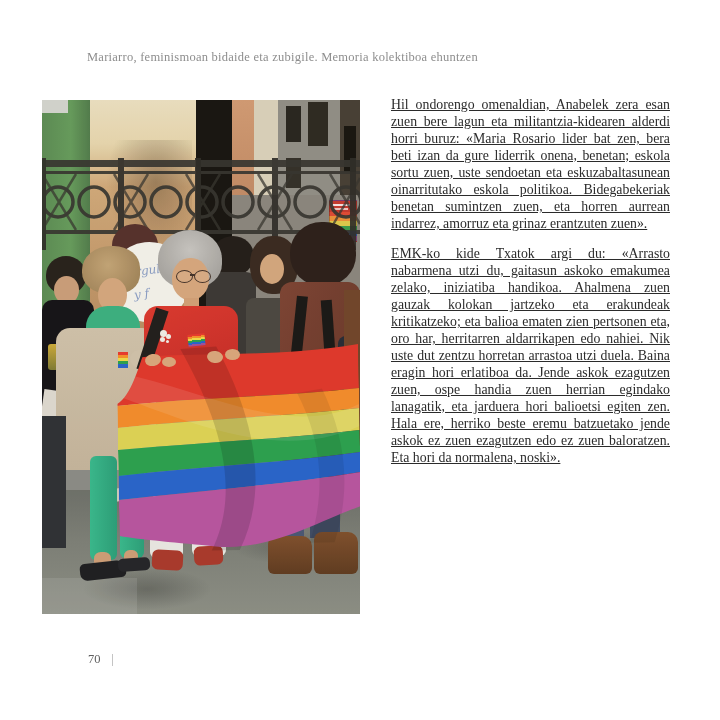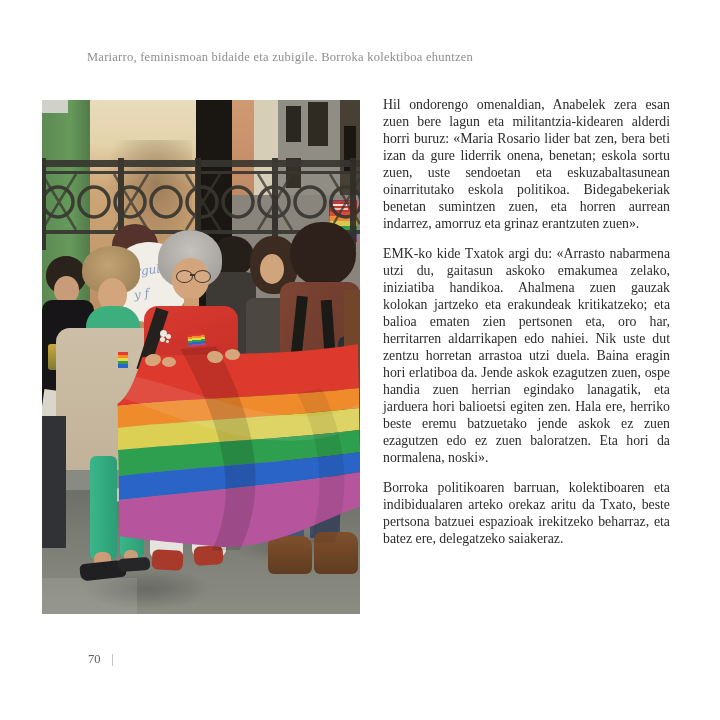--- a/index.html
+++ b/index.html
@@ -5,39 +5,39 @@
   html,body{margin:0;padding:0;background:#ffffff;}
   .page{position:relative;width:720px;height:720px;background:#ffffff;overflow:hidden;
         font-family:"Liberation Serif",serif;}
   .abs{position:absolute;}
 
   .running-header{position:absolute;left:87px;top:50px;width:560px;
     font-size:12.5px;letter-spacing:.25px;color:#8d8d8d;}
 
   .text-col{position:absolute;left:383px;top:96px;width:287px;
     font-size:13.8px;line-height:17px;color:#2b2b2b;text-align:justify;}
-  .text-col p{margin:0 0 13px 0;}
+  .text-col p{margin:0 0 13px 8px;text-decoration:underline;}
   .text-col p:last-child{margin-top:8px;}
 
   .footer{position:absolute;left:88px;top:652px;display:flex;align-items:center;gap:11px;}
   .pagenum{font-size:12.5px;color:#5f5f5f;}
   .pagesep{width:1px;height:12px;background:#c4c4c4;}
 
   
   .photo{position:absolute;left:42px;top:100px;width:318px;height:514px;overflow:hidden;background:#8a8a84;}
   .scene{position:absolute;inset:0;filter:blur(.4px) saturate(1.05) contrast(.97);}
   .signtext{font-style:italic;color:#8a9cc0;font-size:12px;line-height:13px;
     font-family:"DejaVu Serif",serif;transform:rotate(-7deg);white-space:nowrap;}
 </style>
 </head>
 <body>
 
 <div class="page">
 
-  <div class="running-header">Mariarro, feminismoan bidaide eta zubigile. Borroka kolektiboa ehuntzen</div>
+  <div class="running-header">Mariarro, feminismoan bidaide eta zubigile. Memoria kolektiboa ehuntzen</div>
 
   <div class="photo">
     <div class="scene">
 
       <div class="abs" style="left:0;top:0;width:48px;height:345px;background:linear-gradient(90deg,#5d8a54,#679a5c 60%,#527a4b);"></div>
       <div class="abs" style="left:0;top:0;width:26px;height:13px;background:#d2d3cd;"></div>
       <div class="abs" style="left:48px;top:0;width:106px;height:310px;background:linear-gradient(180deg,#ebdfc0 0%,#e6d6ae 14%,#cfa87a 28%,#bd9468 62%,#a8815a 100%);"></div>
       <div class="abs" style="left:60px;top:40px;width:90px;height:120px;background:radial-gradient(ellipse at 60% 35%,rgba(92,70,48,.45),transparent 65%);"></div>
       <div class="abs" style="left:154px;top:0;width:36px;height:300px;background:#17140f;"></div>
       <div class="abs" style="left:190px;top:0;width:22px;height:95px;background:linear-gradient(#cf9a74,#c08b66);"></div>
@@ -180,21 +180,20 @@
       <div class="abs" style="left:120px;top:257px;width:14px;height:10px;border-radius:50%;background:#d8a77c;"></div>
       <div class="abs" style="left:165px;top:251px;width:16px;height:12px;border-radius:50%;background:#d8a77c;transform:rotate(8deg);"></div>
       <div class="abs" style="left:183px;top:249px;width:15px;height:11px;border-radius:50%;background:#d8a77c;"></div>
 
     </div>
   </div>
 
   <div class="text-col">
     <p>Hil ondorengo omenaldian, Anabelek zera esan zuen bere lagun eta militantzia-kidearen alderdi horri buruz: «Maria Rosario lider bat zen, bera beti izan da gure liderrik onena, benetan; eskola sortu zuen, uste sendoetan eta eskuzabaltasunean oinarritutako eskola politikoa. Bidegabekeriak benetan sumintzen zuen, eta horren aurrean indarrez, amorruz eta grinaz erantzuten zuen».</p>
     <p>EMK-ko kide Txatok argi du: «Arrasto nabarmena utzi du, gaitasun askoko emakumea zelako, iniziatiba handikoa. Ahalmena zuen gauzak kolokan jartzeko eta erakundeak kritikatzeko; eta balioa ematen zien pertsonen eta, oro har, herritarren aldarrikapen edo nahiei. Nik uste dut zentzu horretan arrastoa utzi duela. Baina eragin hori erlatiboa da. Jende askok ezagutzen zuen, ospe handia zuen herrian egindako lanagatik, eta jarduera hori balioetsi egiten zen. Hala ere, herriko beste eremu batzuetako jende askok ez zuen ezagutzen edo ez zuen baloratzen. Eta hori da normalena, noski».</p>
-    <p>Borroka politikoaren barruan, kolektiboaren eta indibidualaren arteko orekaz aritu da Txato, beste pertsona batzuei espazioak irekitzeko beharraz, eta batez ere, delegatzeko saiakeraz.</p>
   </div>
 
   <div class="footer">
     <span class="pagenum">70</span>
     <span class="pagesep"></span>
   </div>
 
 </div>
 
 </body></html>

